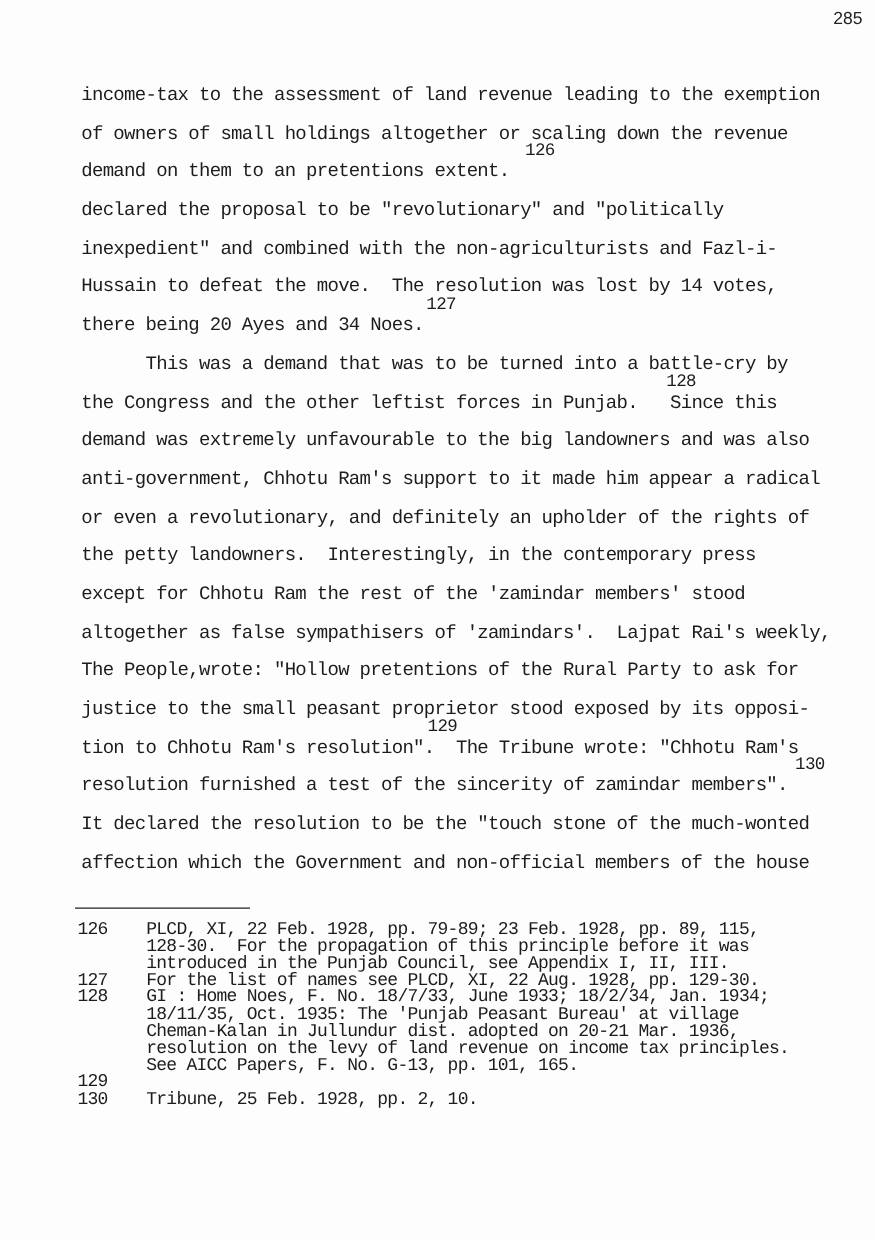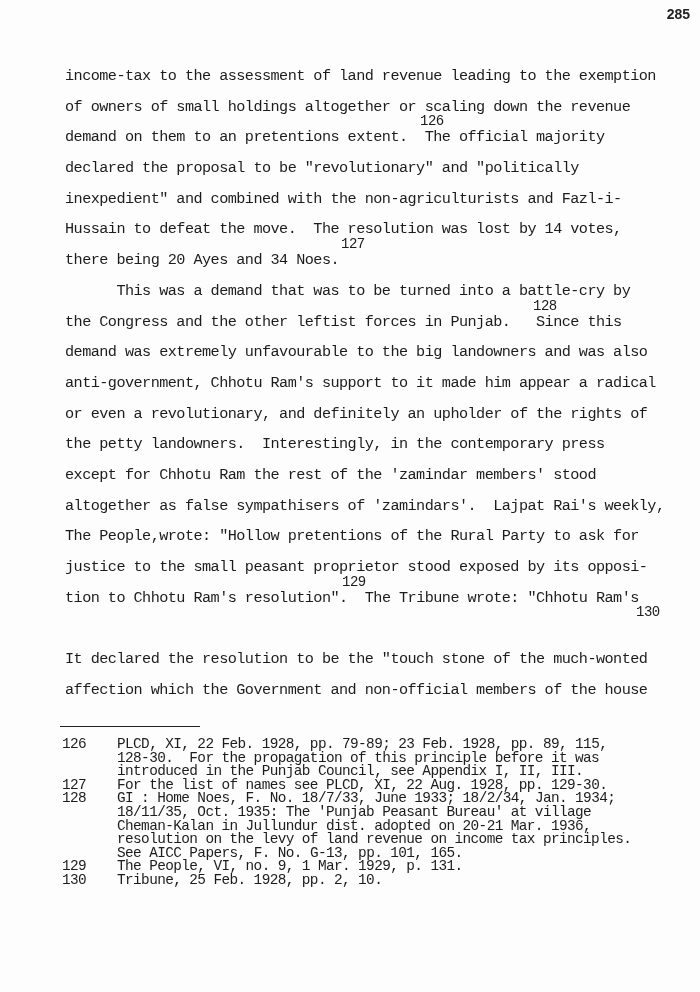--- a/index.html
+++ b/index.html
@@ -15,21 +15,20 @@
     font-family: "Liberation Mono", "DejaVu Sans Mono", monospace;
     color: #1c1c1c;
   }
   .page-number {
     position: absolute;
     top: 6px;
     right: 10px;
     font-family: "Liberation Sans", "DejaVu Sans", sans-serif;
     font-size: 14px;
     color: #222;
-    font-weight: bold;
   }
   .body-text {
     position: absolute;
     left: 65px;
     top: 66px;
     width: 640px;
   }
   .line {
     height: 30.7px;
     line-height: 20px;
@@ -75,21 +74,21 @@
 <body>
 
 <div class="page-number">285</div>
 
 <div class="body-text">
 
   <div class="line"><span>income-tax to the assessment of land revenue leading to the exemption</span></div>
 
   <div class="line"><span>of owners of small holdings altogether or scaling down the revenue</span></div>
 
-  <div class="line"><span>demand on them to an pretentions extent.</span><span class="sup" style="left:355px">126</span><span>  The official majority</span></div>
+  <div class="line"><span>demand on them to an pretentions extent.</span><span class="sup" style="left:355px">126</span></div>
 
   <div class="line"><span>declared the proposal to be "revolutionary" and "politically</span></div>
 
   <div class="line"><span>inexpedient" and combined with the non-agriculturists and Fazl-i-</span></div>
 
   <div class="line"><span>Hussain to defeat the move.  The resolution was lost by 14 votes,</span></div>
 
   <div class="line"><span>there being 20 Ayes and 34 Noes.</span><span class="sup" style="left:276px">127</span><span></span></div>
 
   <div class="line"><span>      This was a demand that was to be turned into a battle-cry by</span></div>
@@ -107,21 +106,21 @@
   <div class="line"><span>except for Chhotu Ram the rest of the 'zamindar members' stood</span></div>
 
   <div class="line"><span>altogether as false sympathisers of 'zamindars'.  Lajpat Rai's weekly,</span></div>
 
   <div class="line"><span class="u">The People</span><span>,wrote: "Hollow pretentions of the Rural Party to ask for</span></div>
 
   <div class="line"><span>justice to the small peasant proprietor stood exposed by its opposi-</span></div>
 
   <div class="line"><span>tion to Chhotu Ram's resolution".</span><span class="sup" style="left:277px">129</span><span>  The </span><span class="u">Tribune</span><span> wrote: "Chhotu Ram's</span></div>
 
-  <div class="line"><span class="sup" style="left:571px">130</span><span></span></div>
+  <div class="line"><span>resolution furnished a test of the sincerity of zamindar members".</span><span class="sup" style="left:571px">130</span><span></span></div>
 
   <div class="line"><span>It declared the resolution to be the "touch stone of the much-wonted</span></div>
 
   <div class="line"><span>affection which the Government and non-official members of the house</span></div>
 </div>
 
 <div class="footnote-rule"></div>
 
 <div class="footnotes">
 
@@ -141,20 +140,19 @@
     <div class="fn-num">128</div>
     <div class="fn-text"><span class="u">GI : Home Noes</span><span>, F. No. 18/7/33, June 1933; 18/2/34, Jan. 1934;</span>
 <span class="u">18/11/35</span><span>, Oct. 1935: The 'Punjab Peasant Bureau' at village</span>
 <span>Cheman-Kalan in Jullundur dist. adopted on 20-21 Mar. 1936,</span>
 <span>resolution on the levy of land revenue on income tax principles.</span>
 <span>See </span><span class="u">AICC Papers</span><span>, F. No. G-13, pp. 101, 165.</span></div>
   </div>
 
   <div class="fn">
     <div class="fn-num">129</div>
-    <div class="fn-text"><span class="u">The People</span><span>, VI, no. 9, 1 Mar. 1929, p. 131.</span></div>
   </div>
 
   <div class="fn">
     <div class="fn-num">130</div>
     <div class="fn-text"><span class="u">Tribune</span><span>, 25 Feb. 1928, pp. 2, 10.</span></div>
   </div>
 </div>
 
 </body></html>

